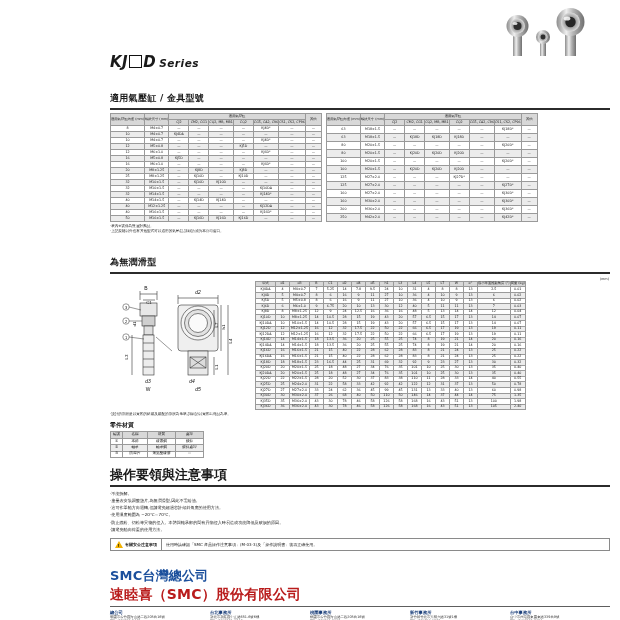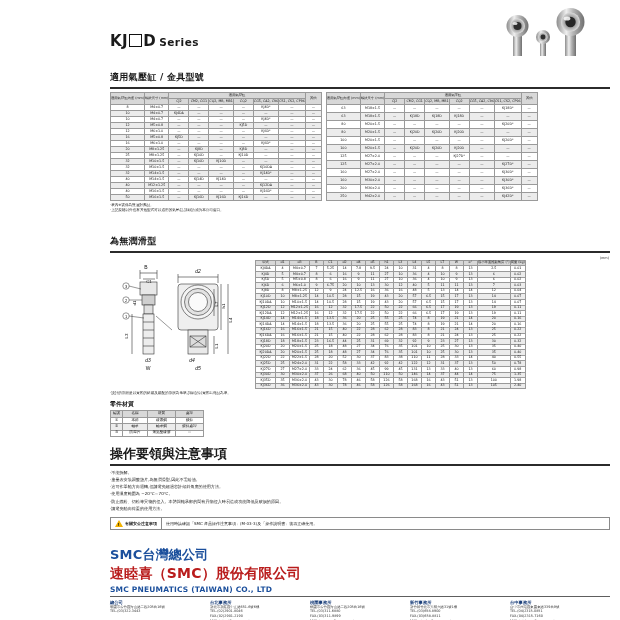--- a/index.html
+++ b/index.html
@@ -2,22 +2,22 @@
 <html><head>
 <meta charset="utf-8">
 <style>
   html,body{margin:0;padding:0;background:#fff;}
   body{width:620px;height:620px;overflow:hidden;
        font-family:"DejaVu Sans","Liberation Sans",sans-serif;color:#1a1a1a;}
   .page{position:relative;width:620px;height:620px;background:#fff;}
   .content{position:absolute;left:110px;top:0;width:500px;}
 
   
-  .series-title{font-size:15px;font-weight:bold;
-                letter-spacing:.5px;padding-top:32px;}
+  .series-title{font-size:15px;font-weight:bold;font-style:italic;
+                letter-spacing:.5px;padding-top:32px;margin-top:21px;}
   .series-title .box{display:inline-block;width:11px;height:11px;
         border:1.6px solid #111;vertical-align:-1px;margin:0 1px;}
   .series-title .suffix{font-size:10.5px;margin-left:3px;}
   .hero{position:absolute;right:2px;top:6px;width:120px;height:50px;}
 
   .sec-head{font-size:9px;font-weight:bold;letter-spacing:.3px;
             margin-top:21px;padding-bottom:3px;}
   .sec-rule{height:2px;background:#2b2b2b;margin-bottom:3px;}
 
   
@@ -1067,21 +1067,20 @@
     <div class="warn-l">
       <span class="tri"></span>
       <span>有關安全注意事項</span>
     </div>
     <div class="warn-r">使用時請確認「SMC 產品操作注意事項」(M-03-3)及「操作說明書」後再正確使用。</div>
   </div>
 
   <div class="brandbar">
     <div class="b1">SMC台灣總公司</div>
     <div class="b2">速睦喜（SMC）股份有限公司</div>
-    <div class="b3">SMC PNEUMATICS (TAIWAN) CO., LTD</div>
   </div>
   <div class="fr"></div>
 
   <div class="offices">
         <div class="off">
           <div class="off-name">總公司</div>
           <div class="off-line">明園市蘆竹區海山路二段205巷16號</div>
           <div class="off-line">TEL.(03)322-3443</div>
         </div>
         <div class="off">

